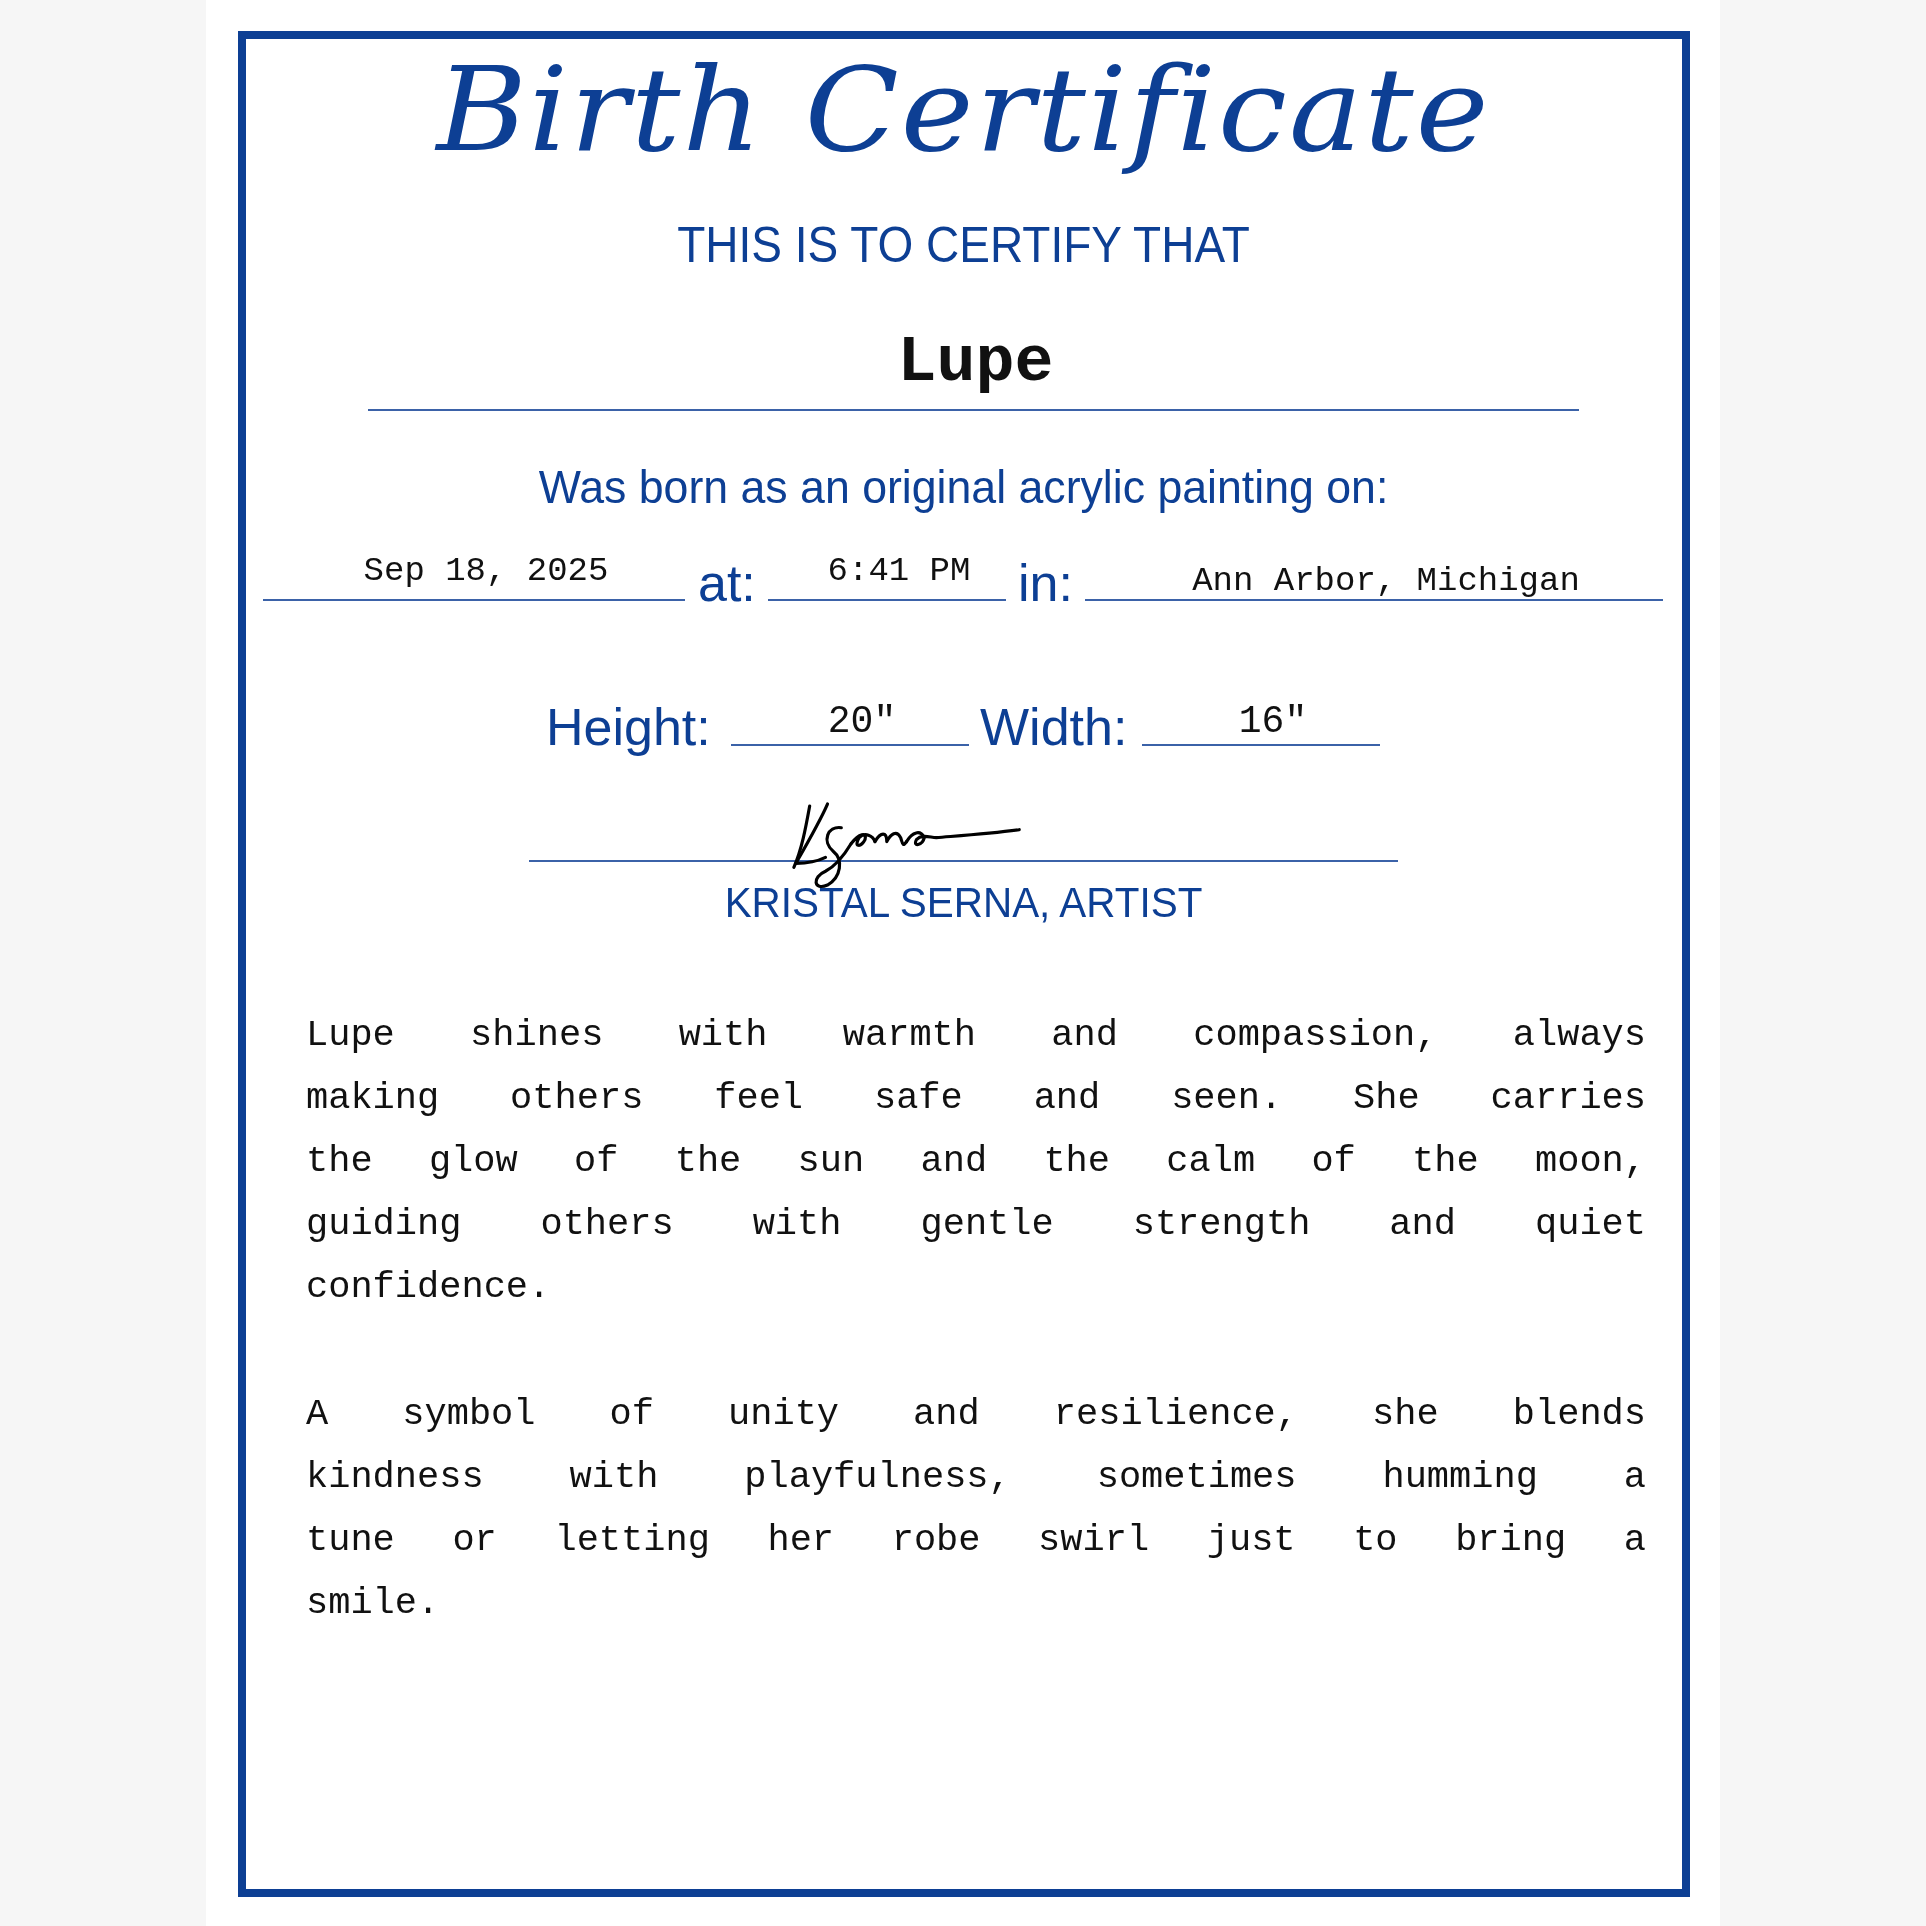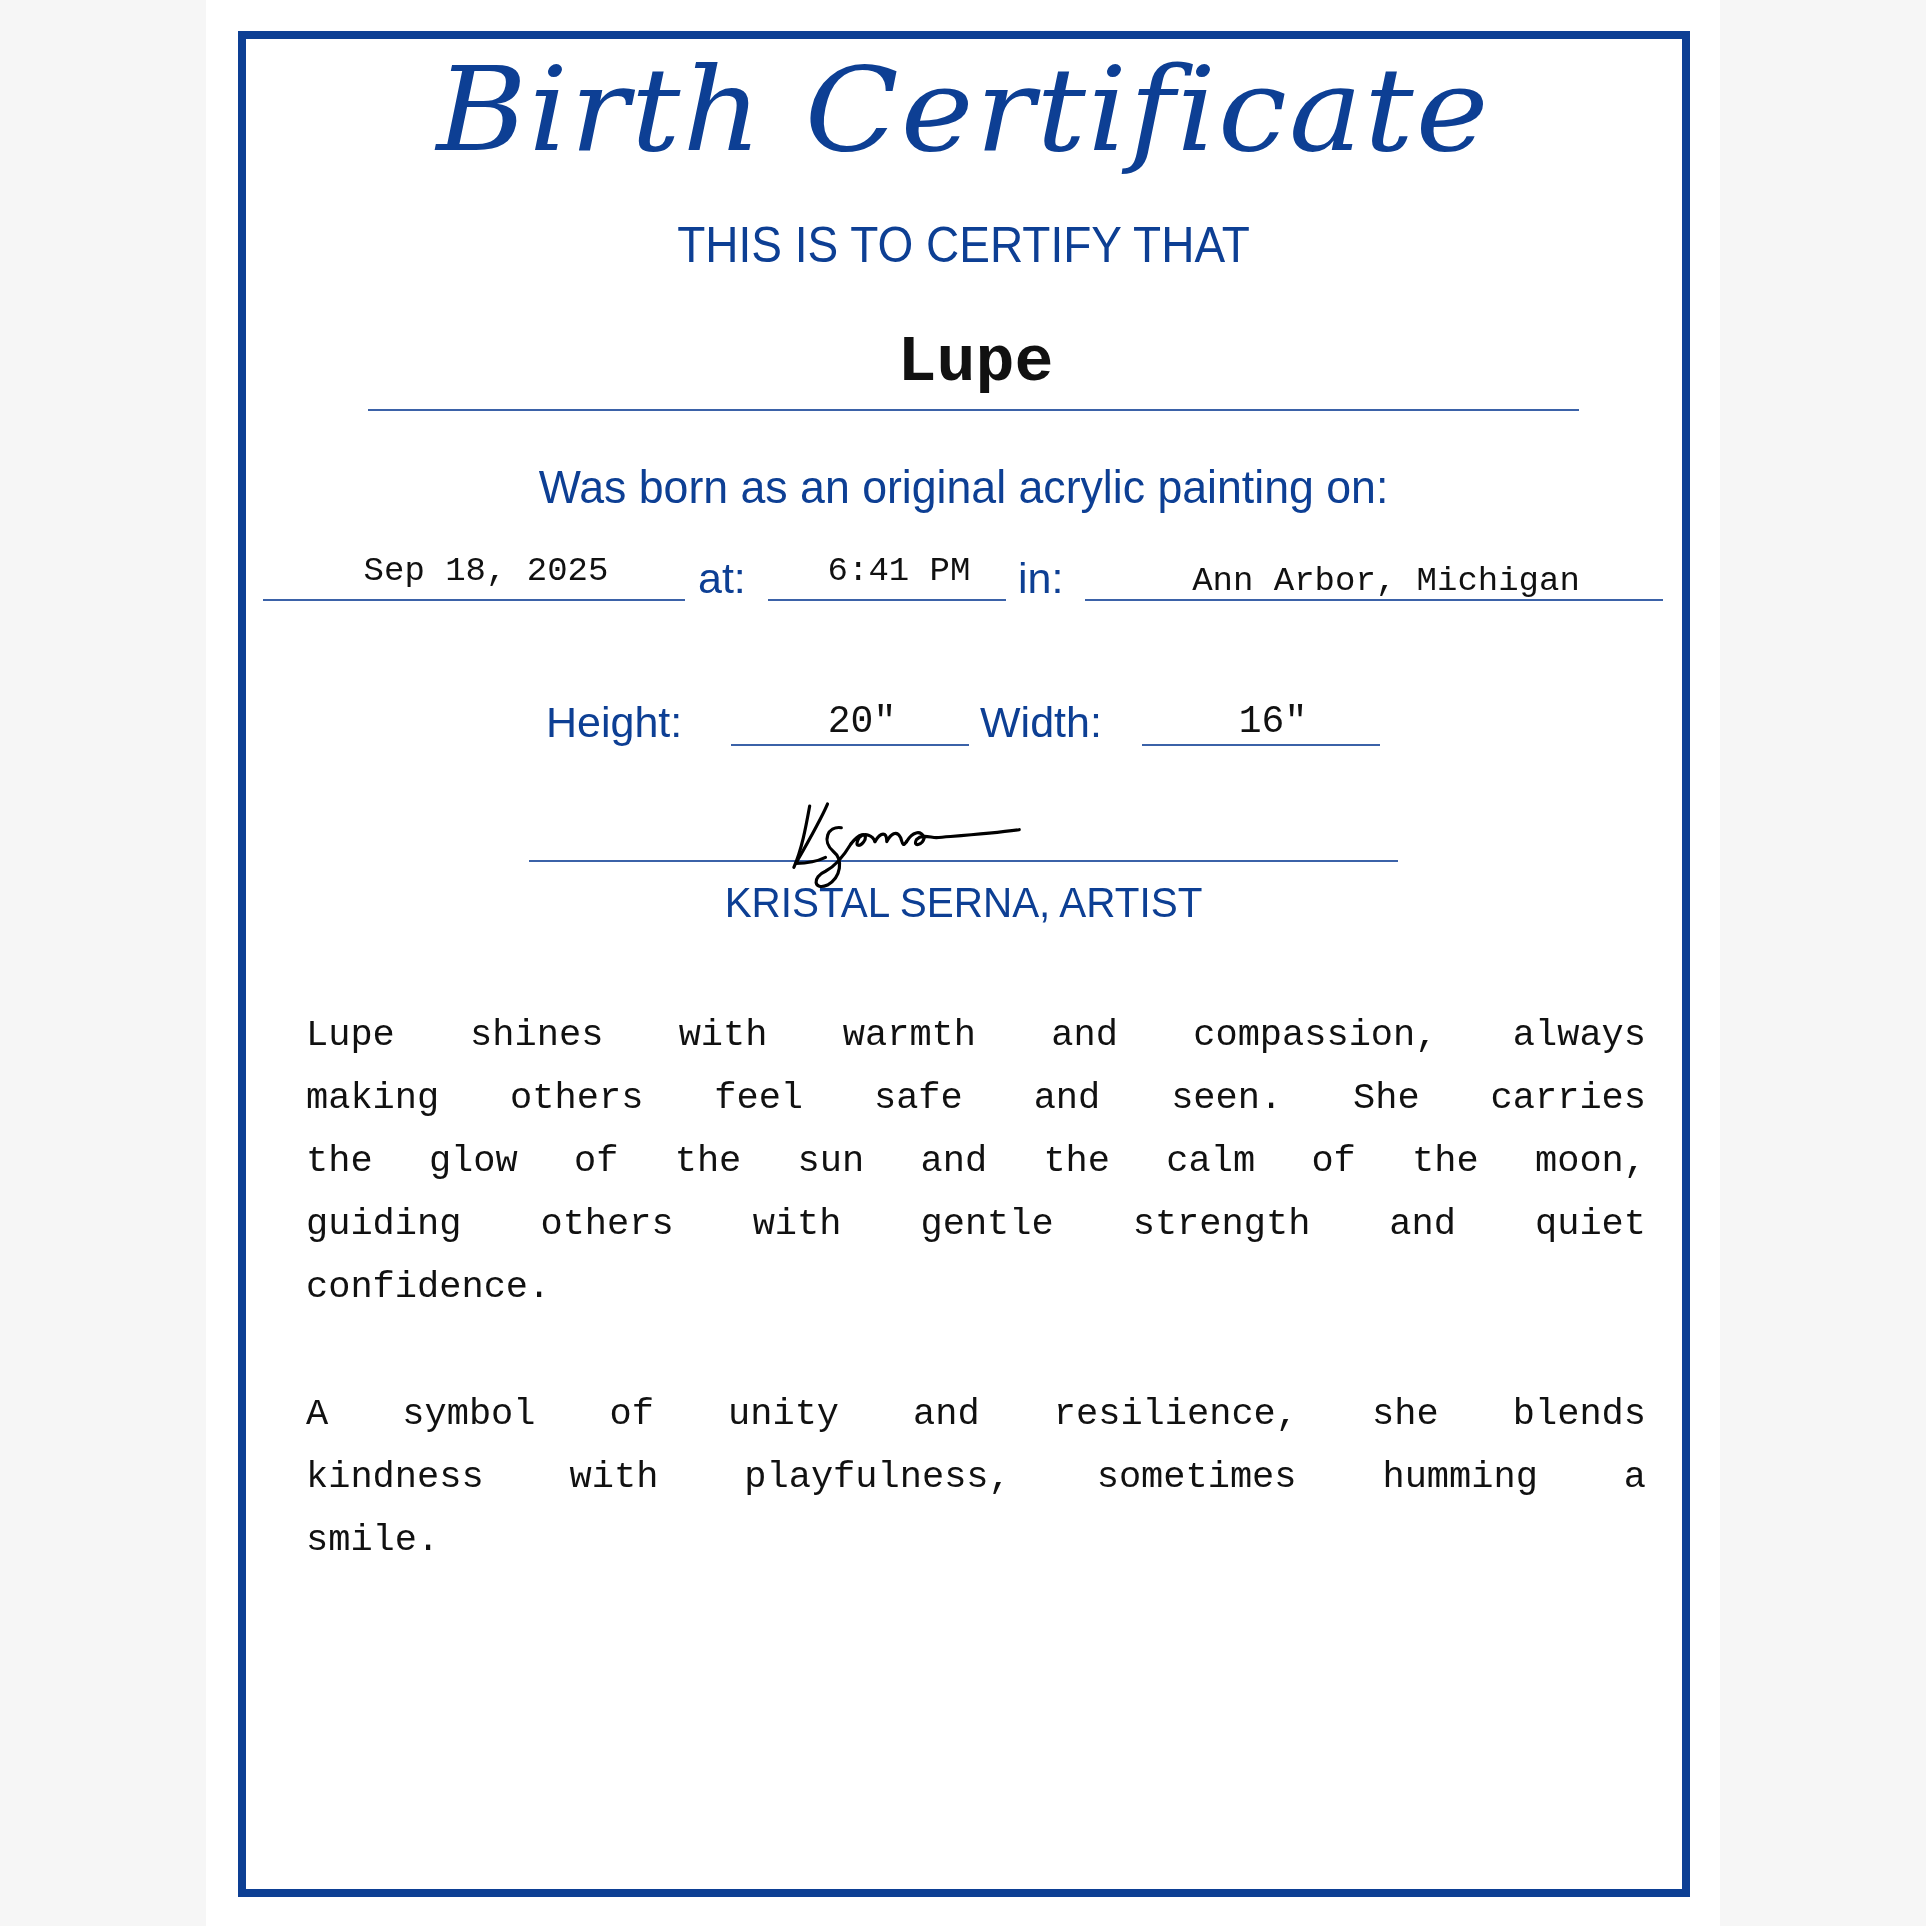--- a/index.html
+++ b/index.html
@@ -61,21 +61,21 @@
       transform: scaleX(0.95);
     }
     .field-value {
       position: absolute;
       font-size: 34px;
       line-height: 1;
       text-align: center;
     }
     .field-label {
       position: absolute;
-      font-size: 43px;
+      font-size: 52px;
       line-height: 1;
     }
     .sig {
       position: absolute;
       left: 782px; top: 798px;
       width: 257px; height: 99px;
     }
     .artist {
       top: 881px;
       font-size: 43px;
@@ -154,15 +154,16 @@
   <span class="ln">Lupe shines with warmth and compassion, always</span>
   <span class="ln">making others feel safe and seen. She carries</span>
   <span class="ln">the glow of the sun and the calm of the moon,</span>
   <span class="ln">guiding others with gentle strength and quiet</span>
   <span class="ln last">confidence.</span>
 </div>
 
 <div class="para mono" style="top:1383px;">
   <span class="ln">A symbol of unity and resilience, she blends</span>
   <span class="ln">kindness with playfulness, sometimes humming a</span>
+  <span class="ln">tune or letting her robe swirl just to bring a</span>
   <span class="ln last">smile.</span>
 </div>
 
 
 </body></html>

